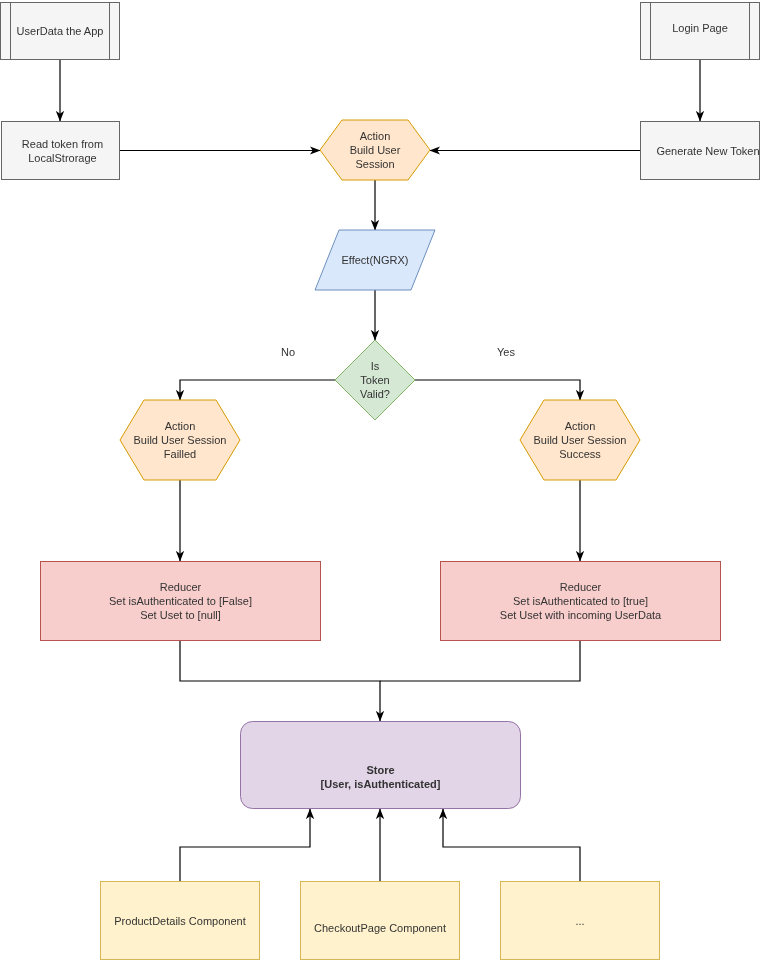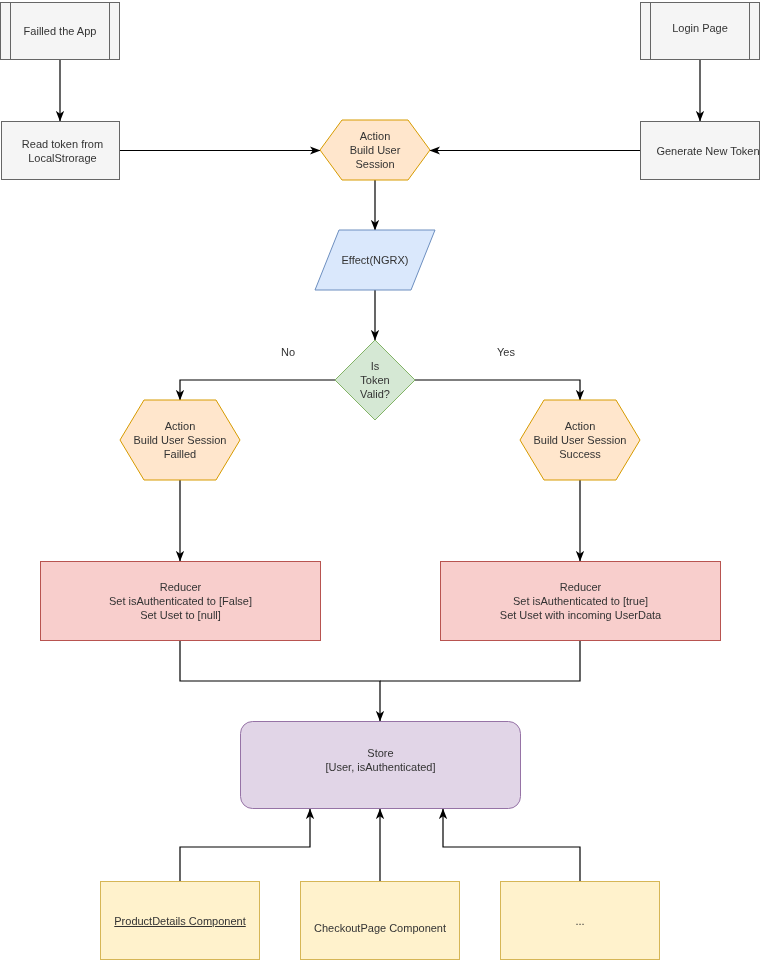--- a/index.html
+++ b/index.html
@@ -122,21 +122,21 @@
         <g>
           <rect x="300.5" y="881.5" width="159" height="78" fill="#fff2cc" stroke="#d6b656" stroke-width="1"></rect>
         </g>
         <g>
           <rect x="500.5" y="881.5" width="159" height="78" fill="#fff2cc" stroke="#d6b656" stroke-width="1"></rect>
         </g>
       </g>
   </svg>
 
   <div id="labels-layer">
-      <div class="node-label" style="left: 0px; top: 2px; width: 120px; height: 58px;">Failled the App</div>
+      <div class="node-label" style="left: 0px; top: 2px; width: 120px; height: 58px;">UserData the App</div>
       <div class="node-label" style="left: 640px; top: 2px; width: 120px; height: 52px; border-radius: 13px;">Login Page</div>
       <div class="node-label" style="left: 1px; top: 121px; width: 123px; height: 59px;">Read token from
 LocalStrorage</div>
       <div class="node-label" style="left: 640px; top: 121px; width: 120px; height: 59px; padding-left: 8px;">Generate New Token</div>
       <div class="node-label" style="left: 320px; top: 120px; width: 110px; height: 60px;">Action
 Build User
 Session</div>
       <div class="node-label" style="left: 315px; top: 230px; width: 120px; height: 60px;">Effect(NGRX)</div>
       <div class="node-label" style="left: 335px; top: 340px; width: 80px; height: 80px;">Is
 Token
@@ -146,21 +146,21 @@
 Failled</div>
       <div class="node-label" style="left: 520px; top: 400px; width: 120px; height: 80px;">Action
 Build User Session
 Success</div>
       <div class="node-label" style="left: 40px; top: 561px; width: 281px; height: 80px;">Reducer
 Set isAuthenticated to [False]
 Set Uset to [null]</div>
       <div class="node-label" style="left: 440px; top: 561px; width: 281px; height: 80px;">Reducer
 Set isAuthenticated to [true]
 Set Uset with incoming UserData</div>
-      <div class="node-label" style="left: 240px; top: 704px; width: 281px; height: 112px;">Store
+      <div class="node-label" style="left: 240px; top: 721px; width: 281px; height: 112px; font-weight: bold;">Store
 [User, isAuthenticated]</div>
-      <div class="node-label" style="left: 100px; top: 881px; width: 160px; height: 79px; text-decoration: underline;">ProductDetails Component</div>
+      <div class="node-label" style="left: 100px; top: 881px; width: 160px; height: 79px;">ProductDetails Component</div>
       <div class="node-label" style="left: 300px; top: 881px; width: 160px; height: 94px;">CheckoutPage Component</div>
       <div class="node-label" style="left: 500px; top: 881px; width: 160px; height: 79px;">...</div>
       <div class="edge-label" style="left: 245px; top: 346px; width: 50px;">No</div>
       <div class="edge-label" style="left: 465px; top: 346px; width: 50px;">Yes</div>
     </div>
 </div>
 
 </body></html>

